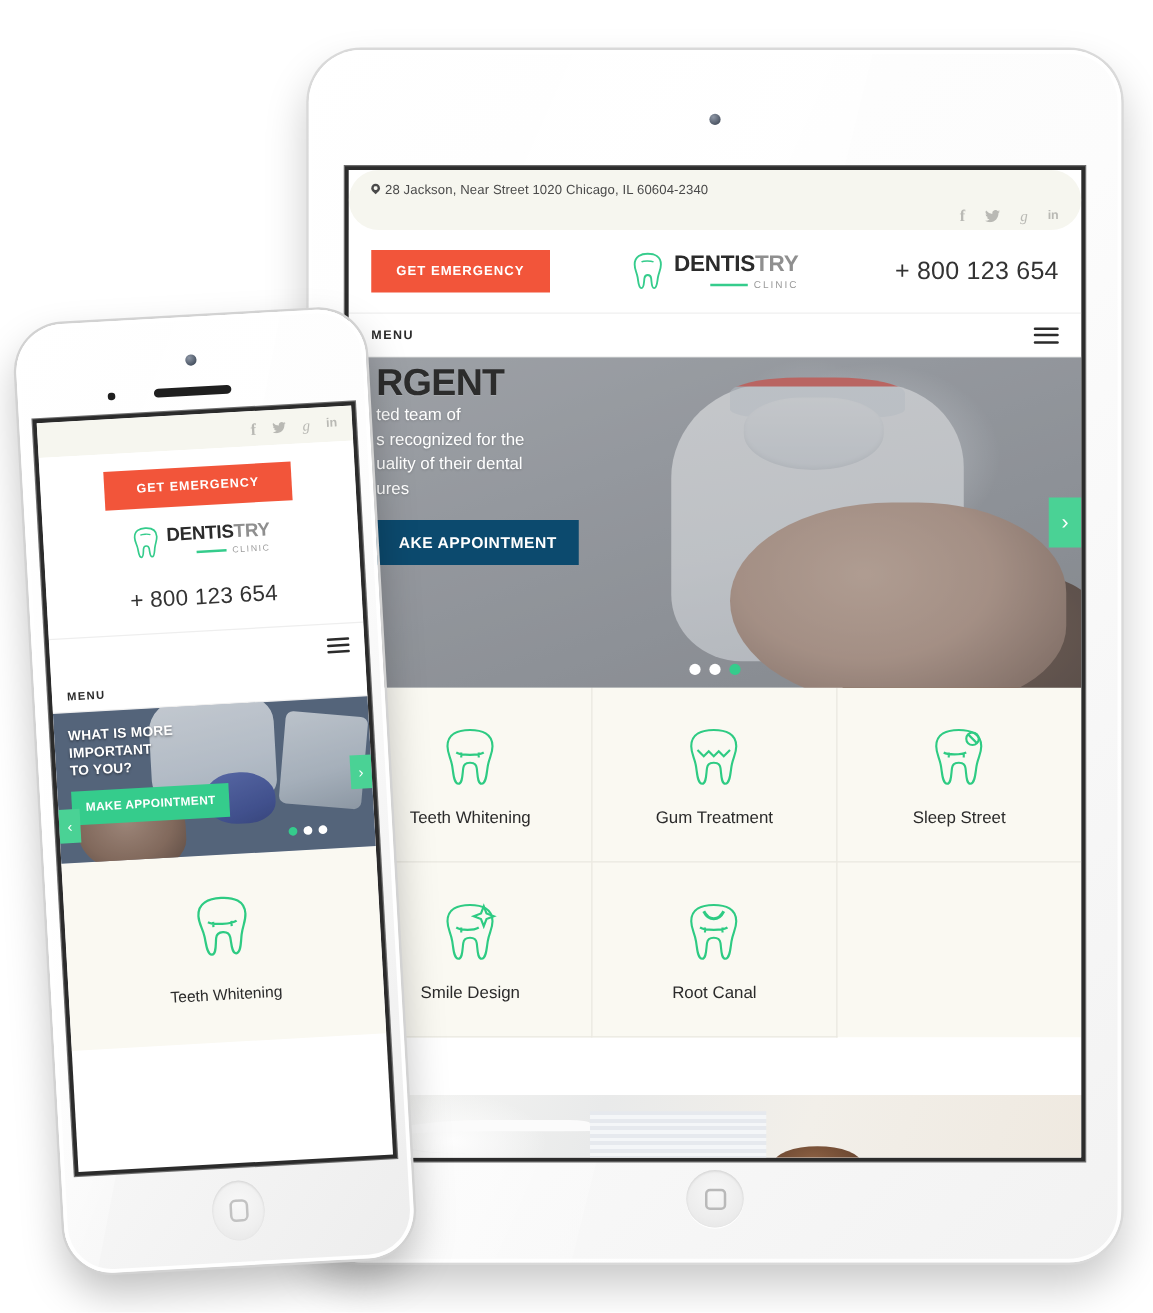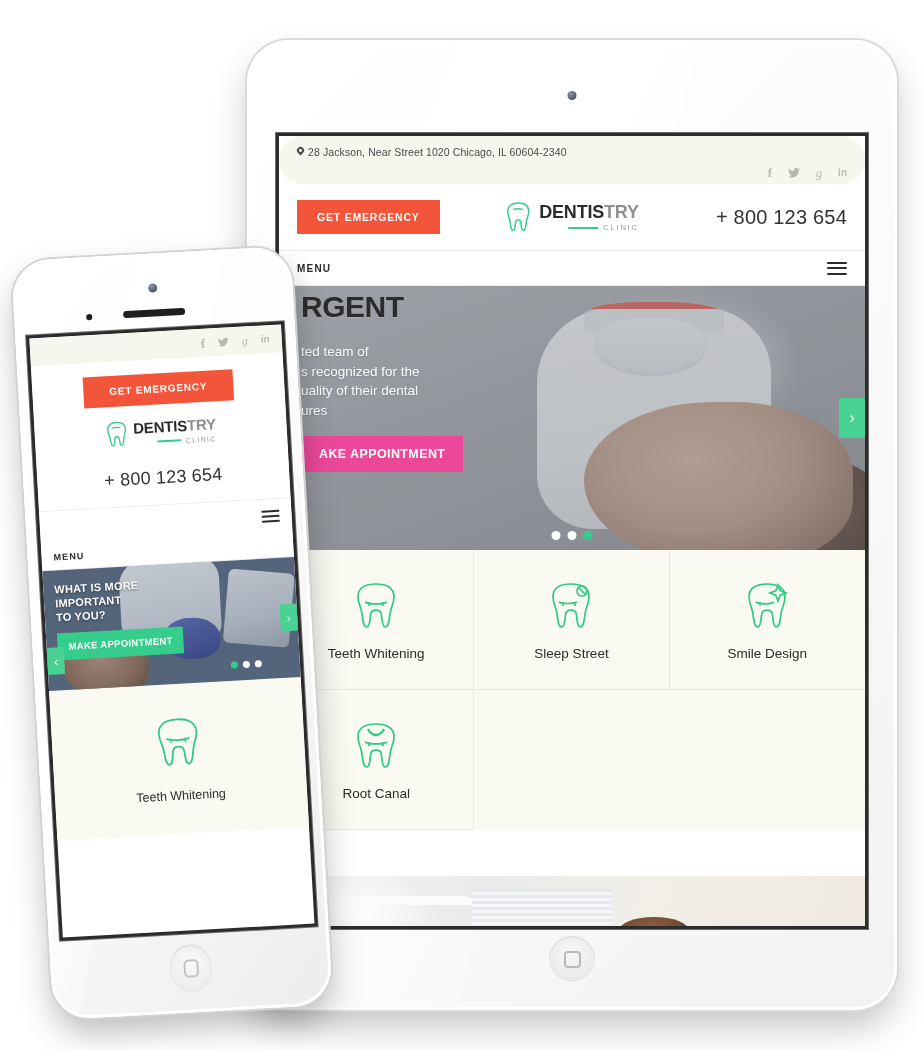--- a/index.html
+++ b/index.html
@@ -113,23 +113,23 @@
   .burger span { display:block; height:2px; background:#2b2b2b; margin:3.5px 0; border-radius:1px; }
 
   
   .hero { position:relative; height:264px; overflow:hidden; background:#9a9da1; }
   .hero-overlay { position:absolute; inset:0; background:rgba(120,124,130,.42); }
   .hero-text { position:absolute; left:22px; top:6px; z-index:3; color:#fff; }
   .hero-h1 {
     font-size:30px; font-weight:bold; letter-spacing:-.5px; line-height:1;
     color:#2c2c2c; text-shadow:0 1px 0 rgba(255,255,255,.15);
   }
-  .hero-p { font-size:13.5px; line-height:19.5px; margin-top:20px; color:#fff; text-shadow:0 1px 2px rgba(0,0,0,.18); }
+  .hero-p { font-size:13.5px; line-height:19.5px; margin-top:0; color:#fff; text-shadow:0 1px 2px rgba(0,0,0,.18); }
   .btn-appt {
-    display:inline-block; margin-top:16px; background:#ec4899; color:#fff;
+    display:inline-block; margin-top:16px; background:#0c4a6e; color:#fff;
     font-size:12.5px; font-weight:bold; letter-spacing:.4px;
     padding:11px 18px; border:none; cursor:pointer;
   }
   .slide-arrow {
     position:absolute; top:50%; transform:translateY(-50%);
     width:26px; height:40px; background:#4ad295; color:#fff;
     display:flex; align-items:center; justify-content:center;
     font-size:17px; cursor:pointer; z-index:4;
   }
   .slide-arrow.right { right:0; }
@@ -426,20 +426,31 @@
                   </g>
                 </svg>
             </div>
             <div class="svc-label">Teeth Whitening</div>
           </div>
           <div class="svc">
             <div class="svc-ico">
               <svg width="44" height="52" viewBox="0 0 44 52">
                   <g fill="none" stroke="#2ecb83" stroke-width="1.7">
                     <path d="M22 3C12.5 3 4 6 4 16c0 6 2.7 9.3 3.8 16 .9 5.2 1.1 14 4.9 14 3.5 0 3.2-8 3.9-12.5.4-2.9 1.9-4.3 5.4-4.3s5 1.4 5.4 4.3C28.1 38 27.8 46 31.3 46c3.8 0 4-8.8 4.9-14C37.3 25.3 40 22 40 16 40 6 31.5 3 22 3z"></path>
+                    <path d="M9 19l5 5 4-4 4 4 4-4 4 4 5-5"></path>
+                  </g>
+                </svg>
+            </div>
+            <div class="svc-label">Gum Treatment</div>
+          </div>
+          <div class="svc">
+            <div class="svc-ico">
+              <svg width="44" height="52" viewBox="0 0 44 52">
+                  <g fill="none" stroke="#2ecb83" stroke-width="1.7">
+                    <path d="M22 3C12.5 3 4 6 4 16c0 6 2.7 9.3 3.8 16 .9 5.2 1.1 14 4.9 14 3.5 0 3.2-8 3.9-12.5.4-2.9 1.9-4.3 5.4-4.3s5 1.4 5.4 4.3C28.1 38 27.8 46 31.3 46c3.8 0 4-8.8 4.9-14C37.3 25.3 40 22 40 16 40 6 31.5 3 22 3z"></path>
                     <path d="M10 21c3 2 14 2 18 0M14 21v4M26 21v4"></path>
                     <circle cx="33" cy="10" r="5"></circle>
                     <path d="M29.5 6.5l7 7"></path>
                   </g>
                 </svg>
             </div>
             <div class="svc-label">Sleep Street</div>
           </div>
           <div class="svc">
             <div class="svc-ico">

